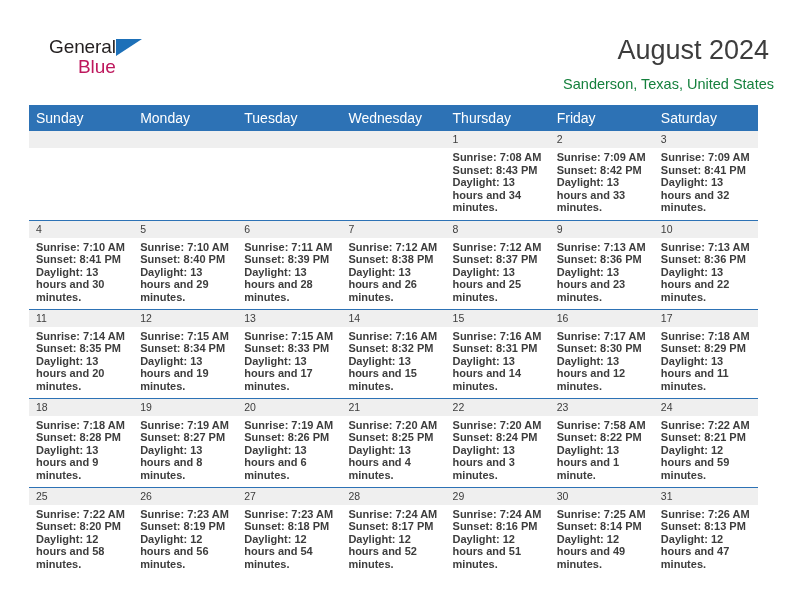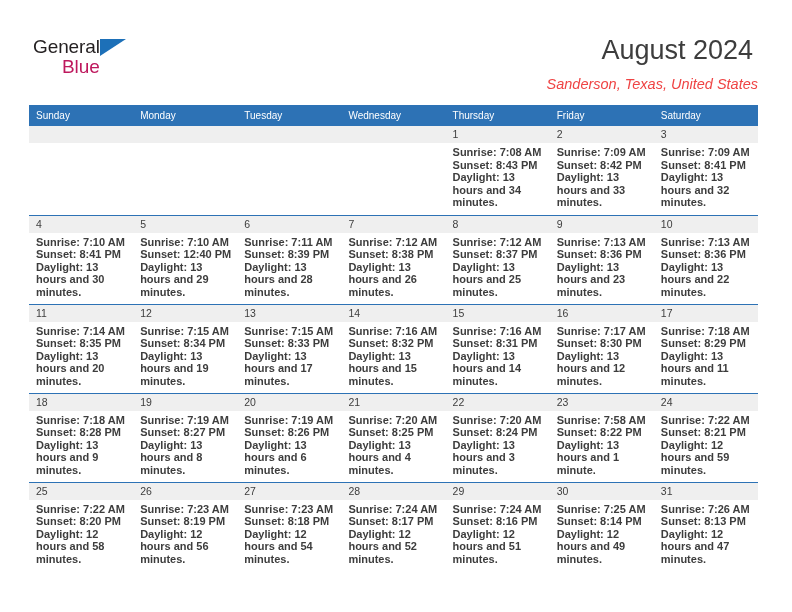--- a/index.html
+++ b/index.html
@@ -18,21 +18,21 @@
 
   .page {
     position: relative;
     width: 792px;
     height: 612px;
   }
 
   
   .header {
     position: absolute;
-    left: 29px;
+    left: 45px;
     top: 28px;
     width: 729px;
     height: 72px;
   }
 
   .logo {
     position: absolute;
     left: 4px;
     top: 8px;
     width: 120px;
@@ -77,39 +77,38 @@
     font-size: 27px;
     line-height: 34px;
     color: #3d3d3d;
     font-weight: normal;
     margin: 5px;
     white-space: nowrap;
   }
   .cal-subtitle {
     font-size: 14.5px;
     line-height: 20px;
-    color: #ef4444;
+    color: #15803d;
     margin: 7px 0 0 16px;
     white-space: nowrap;
-    font-style: italic;
   }
 
   
   .calendar {
     position: absolute;
     left: 29px;
     top: 105px;
     width: 729px;
     border-collapse: collapse;
     table-layout: fixed;
   }
   .calendar th {
     background: #2d72b5;
     color: #ffffff;
-    font-size: 10px;
+    font-size: 14px;
     font-weight: normal;
     text-align: left;
     padding: 5px 0 5px 7px;
     height: 19px;
     border: none;
   }
   .calendar td {
     vertical-align: top;
     padding: 0;
     border: none;
@@ -217,21 +216,21 @@
             <div class="cell-body">
               <div>Sunrise: 7:10 AM</div>
               <div>Sunset: 8:41 PM</div>
               <div class="wrap">Daylight: 13 hours and 30 minutes.</div>
             </div>
           </td>
           <td>
             <div class="daynum-band">5</div>
             <div class="cell-body">
               <div>Sunrise: 7:10 AM</div>
-              <div>Sunset: 12:40 PM</div>
+              <div>Sunset: 8:40 PM</div>
               <div class="wrap">Daylight: 13 hours and 29 minutes.</div>
             </div>
           </td>
           <td>
             <div class="daynum-band">6</div>
             <div class="cell-body">
               <div>Sunrise: 7:11 AM</div>
               <div>Sunset: 8:39 PM</div>
               <div class="wrap">Daylight: 13 hours and 28 minutes.</div>
             </div>

